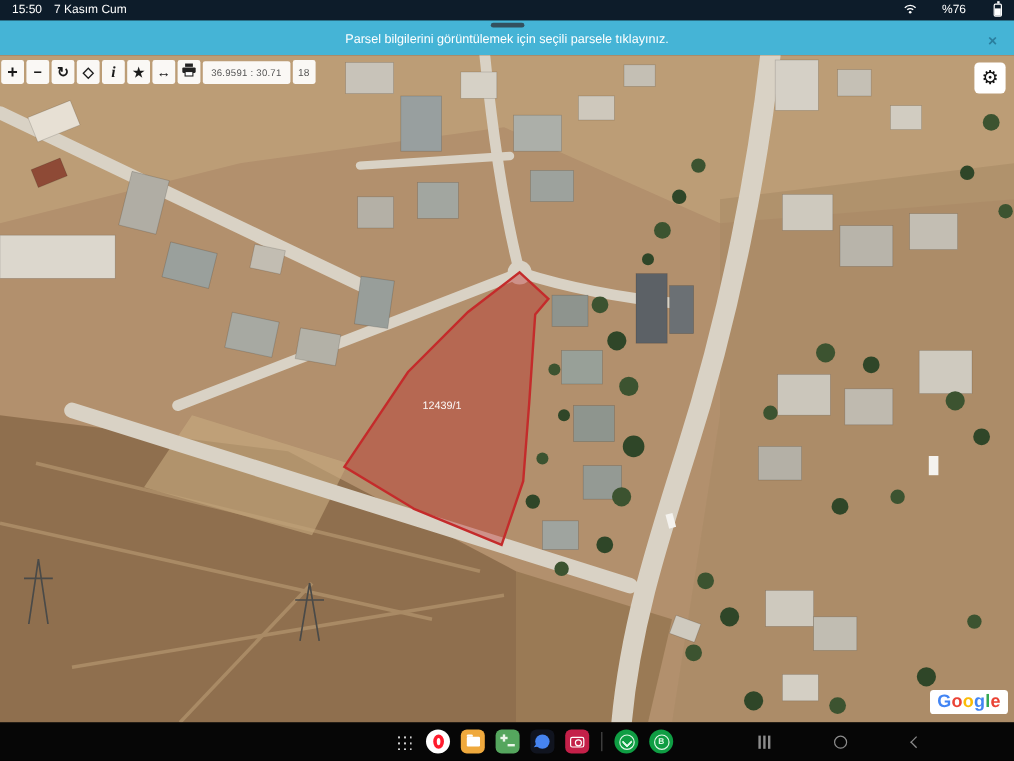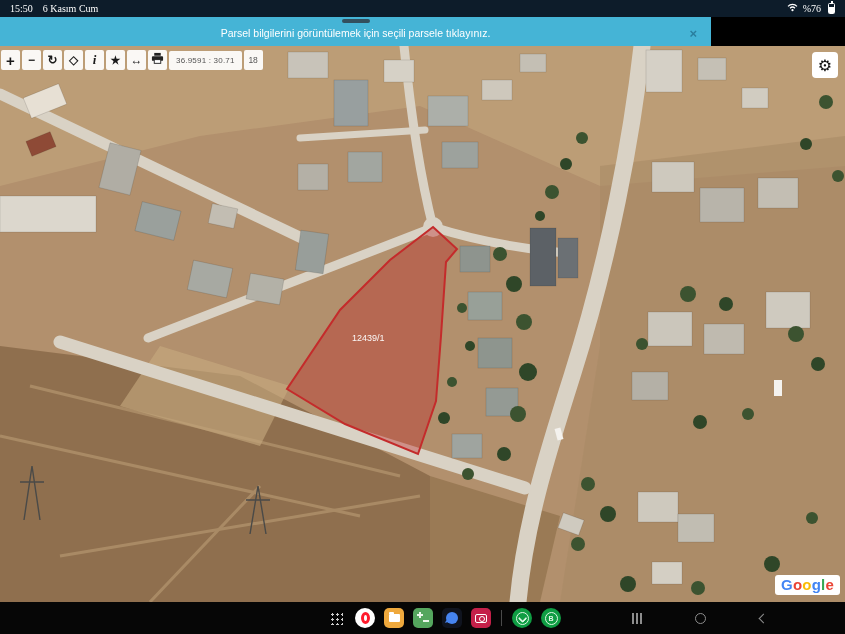--- a/index.html
+++ b/index.html
@@ -3,33 +3,33 @@
 <meta charset="utf-8">
 <style>
   * { margin:0; padding:0; box-sizing:border-box; }
   html,body { width:845px; height:634px; overflow:hidden; background:#000;
     font-family:"Liberation Sans", sans-serif; }
   .screen { position:relative; width:845px; height:634px; }
 
   
   .statusbar { position:absolute; top:0; left:0; width:845px; height:17px;
     background:#0d1c2a; color:#fff; display:flex; align-items:center;
-    justify-content:space-between; padding:0 10px; font-size:10px;font-family:Liberation Serif, serif; }
+    justify-content:space-between; padding:0 10px; font-size:10px; }
   .sb-left { display:flex; gap:10px; align-items:center; }
-  .sb-right { display:flex; gap:5px; align-items:center; }
+  .sb-right { display:flex; gap:21px; align-items:center; }
   .wifi-svg { display:block; }
   .battery { position:relative; width:7px; height:11px; border:1px solid #fff;
     border-radius:1.5px; margin-left:2px; }
   .battery:before { content:""; position:absolute; top:-3px; left:1.5px; width:2px;
     height:2px; background:#fff; }
   .battery:after { content:""; position:absolute; bottom:0; left:0; right:0;
     height:72%; background:#fff; }
 
   
-  .banner { position:absolute; top:17px; left:0; width:711px; height:29px;
+  .banner { position:absolute; top:17px; left:0; width:845px; height:29px;
     background:#45b4d6; display:flex; flex-direction:column; align-items:center;
     justify-content:flex-start; }
   .drag-handle { width:28px; height:4px; border-radius:2px; background:#33505e;
     margin-top:2px; }
   .banner-text { color:#fff; font-size:10.5px; margin-top:4px; }
   .banner-close { position:absolute; right:14px; top:10px; color:#2a7e9e;
     font-size:13px; font-weight:bold; cursor:pointer; line-height:13px; }
 
   
   .map { position:absolute; top:46px; left:0; width:845px; height:556px;
@@ -119,21 +119,21 @@
     border-bottom:1.8px solid #8d8d8d; transform:rotate(45deg); }
 </style>
 </head>
 <body>
 
 <div class="screen">
 
   <div class="statusbar">
     <div class="sb-left">
       <span>15:50</span>
-      <span>6 Kasım Cum</span>
+      <span>7 Kasım Cum</span>
     </div>
     <div class="sb-right">
       <span class="wifi-svg">
         <svg width="11" height="9" viewBox="0 0 11 9">
           <path d="M1,3.4 A6.2,6.2 0 0 1 10,3.4" stroke="#fff" stroke-width="1.2" fill="none"></path>
           <path d="M3,5.2 A3.6,3.6 0 0 1 8,5.2" stroke="#fff" stroke-width="1.2" fill="none"></path>
           <circle cx="5.5" cy="7.2" r="1.1" fill="#fff"></circle>
         </svg>
       </span>
       <span>%76</span>

